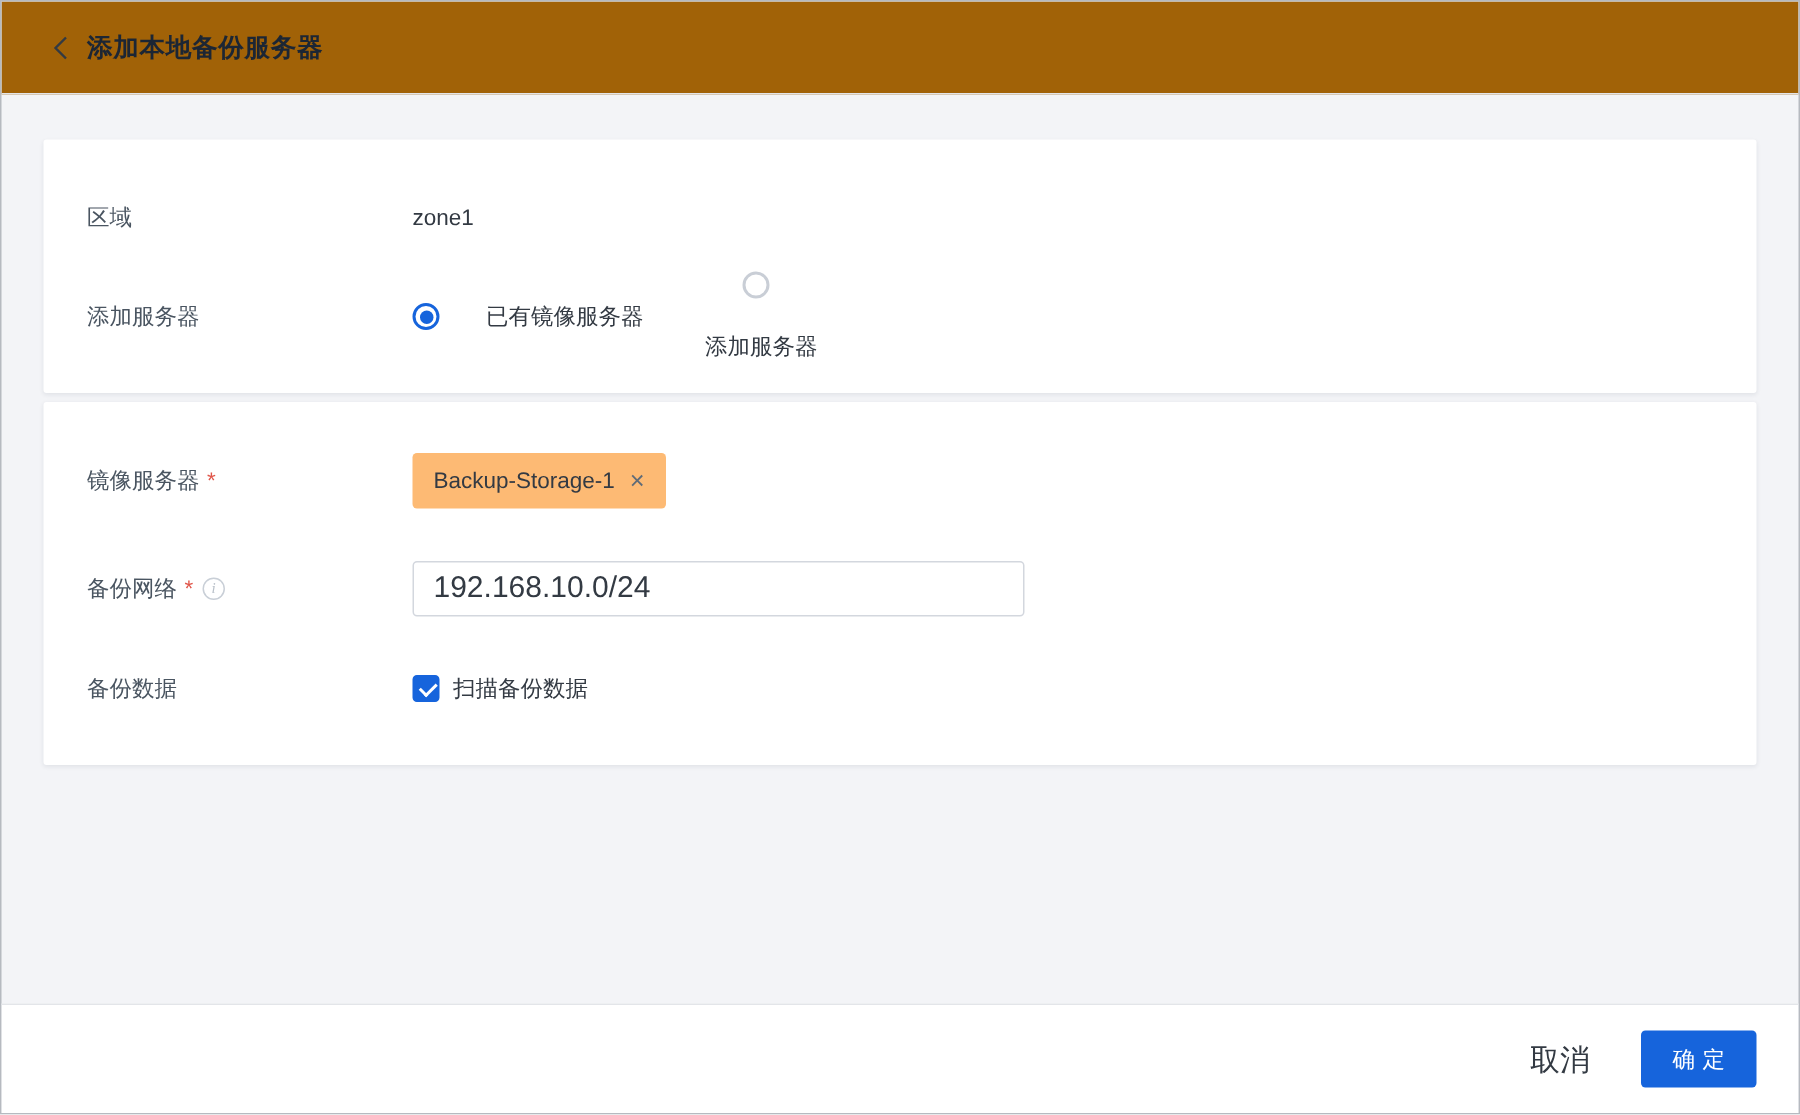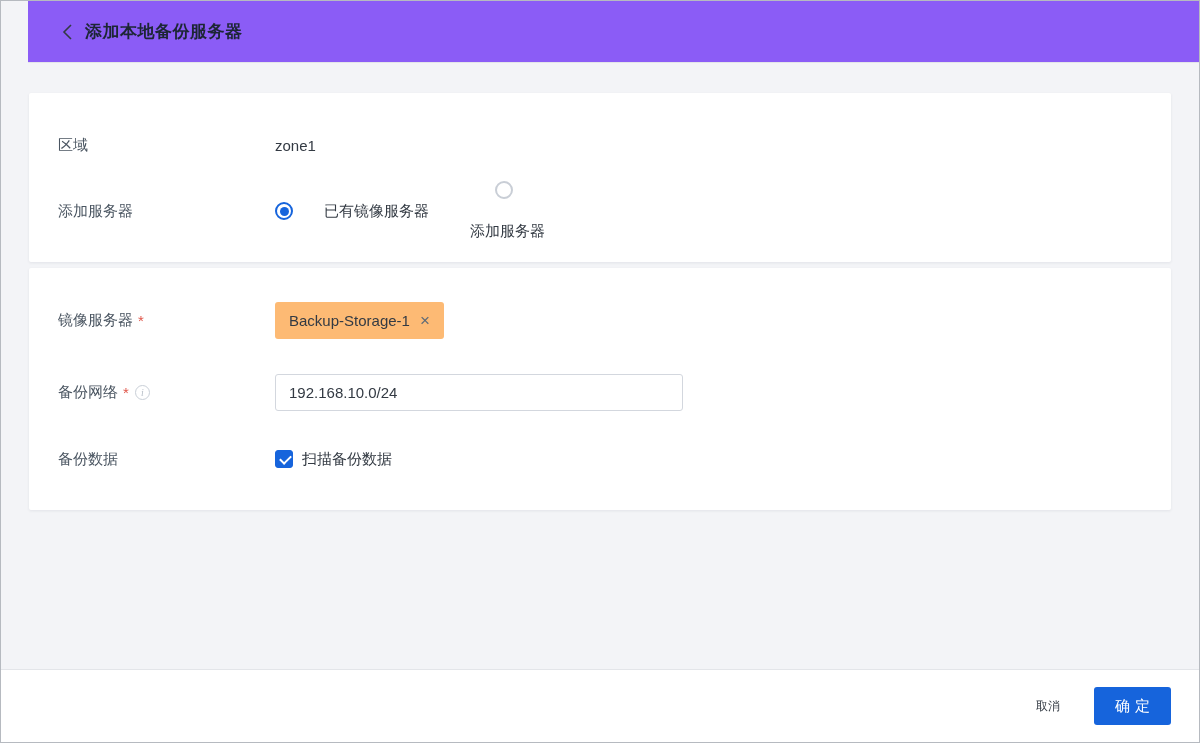--- a/index.html
+++ b/index.html
@@ -13,25 +13,24 @@
   .page {
     width: 1200px; height: 743px;
     border: 1px solid #b6bac0;
     display: flex; flex-direction: column;
     background: #f3f4f7;
     overflow: hidden;
   }
   
   .topbar {
     height: 62px; flex: 0 0 62px;
-    background: #8b5cf6;
+    background: #a16207;
     border-bottom: 1px solid #e3e5e9;
     display: flex; align-items: center;
     padding: 0 30px;
-    margin-left: 27px;
   }
   .back-btn {
     display: inline-flex; align-items: center; justify-content: center;
     width: 18px; height: 24px; cursor: pointer; margin-right: 9px;
   }
   .page-title {
     font-size: 17px; font-weight: 700; color: #1c2634;
     letter-spacing: 0.5px;
   }
   
@@ -92,21 +91,21 @@
     color: #333a43;
   }
   .tag-close {
     margin-left: 10px; color: #5f6b77; font-size: 17px;
     line-height: 1; cursor: pointer;
   }
   
   .text-input {
     width: 408px; height: 37px;
     border: 1px solid #d3d7de; border-radius: 3px;
-    padding: 0 13px; font-size: 15px; color: #333a43;
+    padding: 0 13px; font-size: 20px; color: #333a43;
     font-family: "Liberation Sans", "DejaVu Sans", sans-serif;
     background: #fff; outline: none;
   }
   
   .checkbox-item { display: flex; align-items: center; cursor: pointer; }
   .checkbox-box {
     width: 18px; height: 18px; border-radius: 3px;
     background: #1664dc; border: 1px solid #1664dc;
     position: relative; flex: 0 0 18px;
   }
@@ -119,21 +118,21 @@
   .checkbox-label { margin-left: 9px; color: #333a43; }
   
   .footer {
     flex: 0 0 73px; height: 73px;
     background: #fff; border-top: 1px solid #e3e5e9;
     display: flex; align-items: center; justify-content: flex-end;
     padding-right: 28px;
   }
   .btn-cancel {
     background: none; border: none; cursor: pointer;
-    font-size: 12px; color: #333a43; padding: 8px 4px;
+    font-size: 20px; color: #333a43; padding: 8px 4px;
     margin-right: 30px;
     font-family: "Liberation Sans", "DejaVu Sans", sans-serif;
   }
   .btn-confirm {
     width: 77px; height: 38px;
     background: #1664dc; border: none; border-radius: 3px;
     color: #fff; font-size: 15px; cursor: pointer;
     letter-spacing: 5px; text-indent: 5px;
     font-family: "Liberation Sans", "DejaVu Sans", sans-serif;
   }

